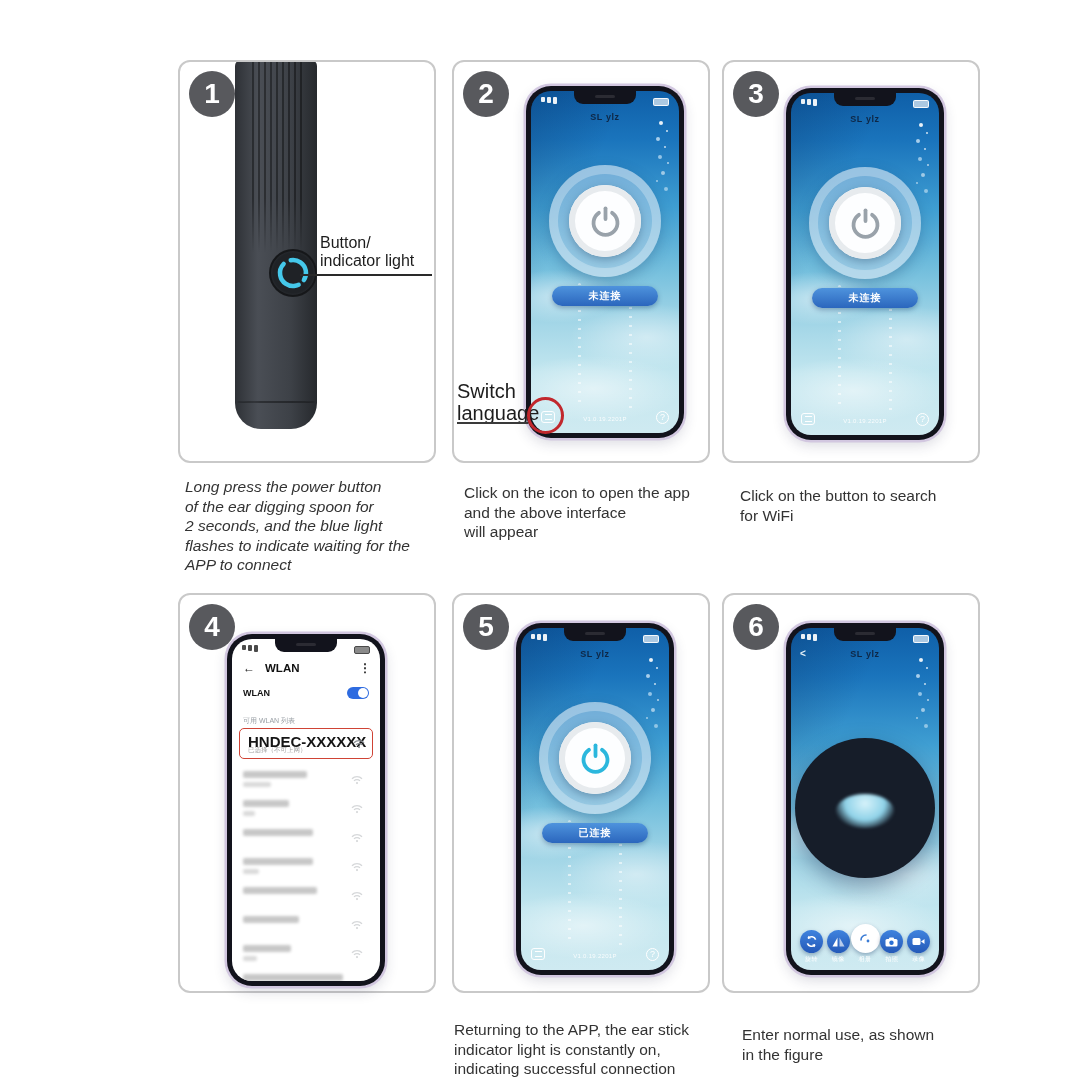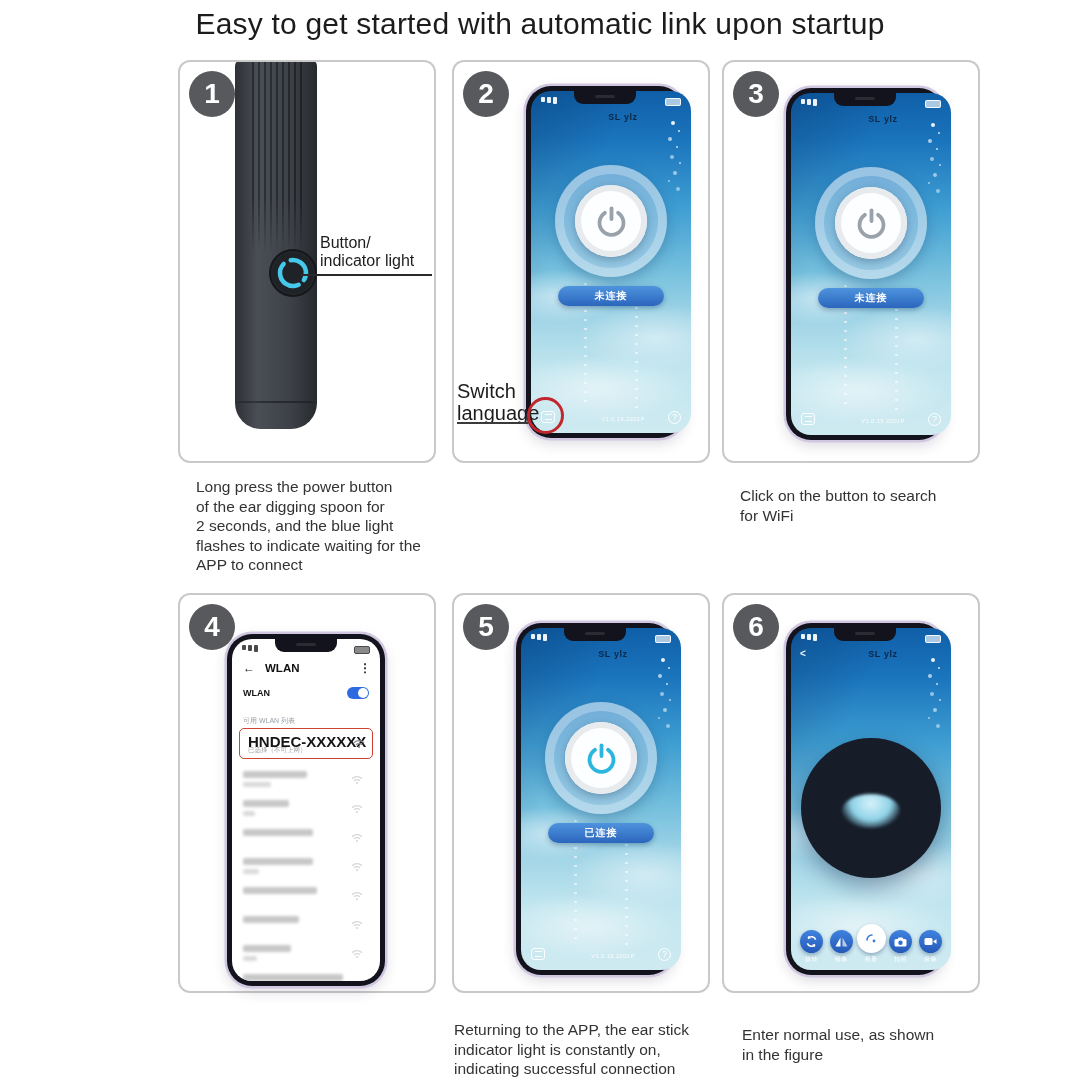--- a/index.html
+++ b/index.html
@@ -20,21 +20,21 @@
   #p4{left:178px;top:593px;height:400px;}
   #p5{left:452px;top:593px;height:400px;}
   #p6{left:722px;top:593px;height:400px;}
 
   .badge{position:absolute;left:9px;top:9px;width:46px;height:46px;border-radius:50%;
          background:#58595d;color:#fff;display:flex;align-items:center;justify-content:center;
          font-size:28px;font-weight:700;z-index:5;}
 
   
   .caption{position:absolute;font-size:15.5px;color:#333;line-height:1.26;}
-  #c1{left:196px;top:477px;width:262px;}
+  #c1{left:185px;top:477px;width:262px;font-style:italic;}
   #c2{left:464px;top:483px;width:272px;}
   #c3{left:740px;top:486px;width:252px;}
   #c4{left:184px;top:1021px;width:262px;}
   #c5{left:454px;top:1020px;width:282px;}
   #c6{left:742px;top:1025px;width:252px;}
 
   
   .stick{position:absolute;left:55px;top:-2px;width:82px;height:369px;
          background:linear-gradient(90deg,#2e3136,#4a4e55 28%,#3d4147 68%,#26292d);
          border-radius:6px 6px 26px 26px;}
@@ -62,21 +62,21 @@
   .sb-left{position:absolute;top:6px;left:10px;display:flex;gap:2px;z-index:7;}
   .sb-left i{display:block;width:4px;height:5px;background:rgba(255,255,255,.92);border-radius:1px;}
   .sb-left i:nth-child(2){height:6px;}.sb-left i:nth-child(3){height:7px;}
   .sb-right{position:absolute;top:7px;right:10px;width:14px;height:6px;z-index:7;
             border:1px solid rgba(255,255,255,.9);border-radius:2px;background:rgba(255,255,255,.65);}
   .dark.sb-left i{background:#4a4a4a;}
   .sb-right.dark{border-color:#4a4a4a;background:#8a8a8a;}
 
   
   .blue-bg{background:linear-gradient(180deg,#0f5fa8 0%,#1a74bc 14%,#3f9ed2 34%,#74bfdd 52%,
-            #9fd4e6 66%,#c2e6ef 82%,#cfeaf1 100%);padding-left:12px;}
+            #9fd4e6 66%,#c2e6ef 82%,#cfeaf1 100%);}
   .blue-bg::before{content:"";position:absolute;inset:0;pointer-events:none;
       background:radial-gradient(ellipse 90px 38px at 18% 60%,rgba(255,255,255,.5),transparent 70%),
                  radial-gradient(ellipse 110px 48px at 78% 72%,rgba(255,255,255,.45),transparent 70%),
                  radial-gradient(ellipse 120px 44px at 42% 87%,rgba(255,255,255,.5),transparent 75%),
                  linear-gradient(115deg,rgba(8,44,92,.28) 0%,transparent 32%);}
   .app-title{position:absolute;top:21px;width:100%;text-align:center;font-size:9px;
              font-weight:700;color:#0e2746;letter-spacing:.6px;z-index:3;}
   .bubbles{position:absolute;top:30px;right:16px;width:4px;height:4px;border-radius:50%;
            background:rgba(255,255,255,.9);z-index:2;
            box-shadow:6px 8px 0 -1px rgba(255,255,255,.8),-3px 16px 0 0 rgba(230,245,255,.7),
@@ -155,21 +155,20 @@
               justify-content:center;background:linear-gradient(180deg,#3f83de,#2459b8);
               box-shadow:0 2px 4px rgba(10,40,90,.35);}
   .cam-circle.big{width:29px;height:29px;background:#fff;}
   .cam-lbl{margin-top:2px;font-size:6px;color:#fff;letter-spacing:.5px;}
 </style>
 </head>
 <body>
 
 <div class="canvas">
 
-  <div class="title">Easy to get started with automatic link upon startup</div>
 
   <div class="panel" id="p1">
     <div class="badge">
       <span>1</span>
     </div>
     <div class="stick">
       <div class="ribs"></div>
       <div class="seam"></div>
       <div class="dev-btn">
         <svg width="48" height="48" viewBox="0 0 48 48">
@@ -464,20 +463,23 @@
       </div>
       <div class="notch"></div>
     </div>
   </div>
 
   <div class="caption preline" id="c1">Long press the power button
 of the ear digging spoon for
 2 seconds, and the blue light
 flashes to indicate waiting for the
 APP to connect</div>
+  <div class="caption preline" id="c2">Click on the icon to open the app
+and the above interface
+will appear</div>
   <div class="caption preline" id="c3">Click on the button to search
 for WiFi</div>
   <div class="caption preline" id="c6">Enter normal use, as shown
 in the figure</div>
   <div class="caption preline" id="c5">Returning to the APP, the ear stick
 indicator light is constantly on,
 indicating successful connection</div>
 
 </div>
 

